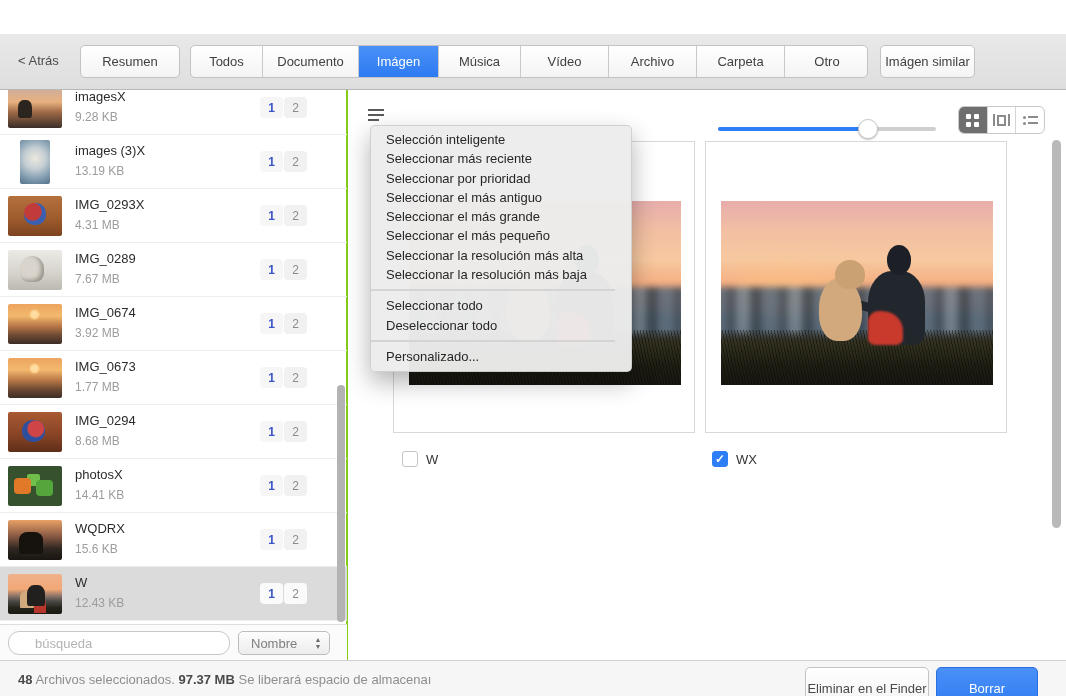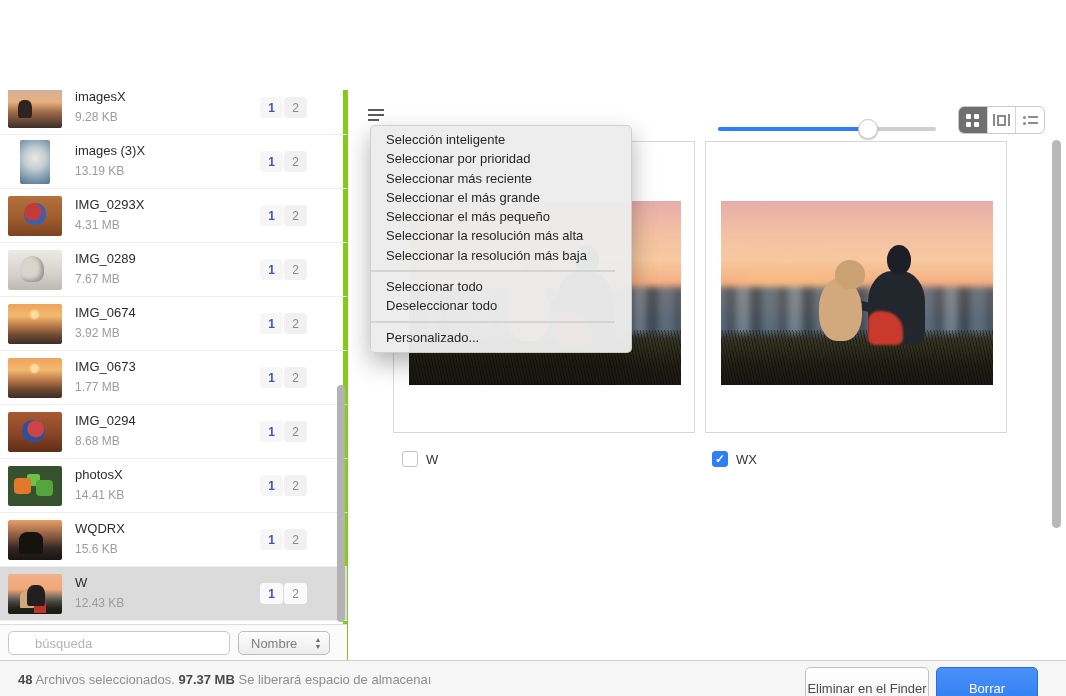--- a/index.html
+++ b/index.html
@@ -31,41 +31,41 @@
                background:linear-gradient(#ffffff,#f4f4f4); }
   .seg { flex:1; display:flex; align-items:center; justify-content:center; font-size:13px;
          color:#3f3f3f; border-right:1px solid #c9c9c9; }
   .seg:last-child { border-right:none; }
   .seg.sel { background:linear-gradient(#4a90f7,#2d7bf2); color:#fff; }
   .w-todos{flex:0 0 72px}.w-doc{flex:0 0 96px}.w-img{flex:0 0 80px}.w-mus{flex:0 0 82px}
   .w-vid{flex:0 0 88px}.w-arc{flex:0 0 88px}.w-car{flex:0 0 88px}.w-otr{flex:0 0 84px}
 
   
   .sidebar { position:absolute; left:0; top:90px; width:348px; height:570px; background:#fff;
-             border-right:5px solid #84cc16; }
+             border-right:2px solid #84cc16; }
   .side-list { position:absolute; left:0; top:0; width:347px; height:533px; overflow:hidden; }
   .rows { margin-top:-9px; }
   .srow { position:relative; height:54px; border-bottom:1px solid #ededed; }
   .srow.sel { background:#dbdbdb; }
   .th { position:absolute; left:8px; top:7px; width:54px; height:40px; border-radius:2px; }
   .th.portrait { left:20px; width:30px; height:44px; top:5px; }
   .s-name { position:absolute; left:75px; top:8px; font-size:13px; color:#2b2b2b; }
   .s-size { position:absolute; left:75px; top:29px; font-size:12px; color:#9c9c9c; }
   .badges { position:absolute; right:40px; top:16px; display:flex; }
   .badge { width:23px; height:21px; display:flex; align-items:center; justify-content:center;
            font-size:12px; border-radius:4px; }
   .badge.b1 { background:#f6f6f6; color:#3c55c6; font-weight:bold; }
   .badge.b2 { background:#f1f1f1; color:#8a8a8a; margin-left:1px; }
   .srow.sel .badge.b1, .srow.sel .badge.b2 { background:#fafafa; }
   .side-scroll { position:absolute; left:337px; top:295px; width:8px; height:237px;
                  background:#b3b3b3; border-radius:4px; }
   .side-bottom { position:absolute; left:0; bottom:0; width:347px; height:36px;
                  background:#fbfbfb; border-top:1px solid #dedede; }
   .search-box { position:absolute; left:8px; top:6px; width:222px; height:24px;
-                border:1px solid #c8c8c8; border-radius:5px; background:#fff; }
+                border:1px solid #c8c8c8; border-radius:11px; background:#fff; }
   .search-box input { position:absolute; left:26px; top:2px; width:190px; height:18px; border:none;
                       outline:none; font-size:13px; color:#444; font-family:"Liberation Sans",sans-serif; }
   .search-box input::placeholder { color:#b3b3b3; }
   .mag { position:absolute; left:64px; top:4px; font-size:12px; color:#9a9a9a; }
   .sort-sel { position:absolute; left:238px; top:6px; width:92px; height:24px;
               border:1px solid #bdbdbd; border-radius:5px; background:linear-gradient(#fdfdfd,#ececec);
               font-size:13px; color:#7e7e7e; }
   .sort-label { position:absolute; left:12px; top:4px; }
   .stepper { position:absolute; right:3px; top:2px; width:16px; height:18px; display:flex;
              flex-direction:column; align-items:center; justify-content:center; color:#6d6d6d;
@@ -177,20 +177,35 @@
   .t9:after{content:"";position:absolute;left:20%;top:30%;width:45%;height:55%;background:#16120e;border-radius:35% 35% 10% 10%;}
   .t10 { background:linear-gradient(180deg,#f0b18b 0%,#f3a877 38%,#8a7468 55%,#4a4a46 68%,#24231a 85%,#1a1912 100%); }
   .t10:after{content:"";position:absolute;left:35%;top:28%;width:34%;height:52%;background:#221f1f;border-radius:40% 40% 15% 15%;box-shadow:-9px 4px 0 -2px #d2a97c, 4px 10px 0 -3px #b8352c;}
 </style>
 </head>
 <body>
 
 <div id="window">
 
 
+  <div class="toolbar">
+    <div class="back-label">&lt; Atrás</div>
+    <div class="tb-btn btn-resumen">Resumen</div>
+    <div class="segmented">
+      <div class="seg w-todos">Todos</div>
+      <div class="seg w-doc">Documento</div>
+      <div class="seg sel w-img">Imágen</div>
+      <div class="seg w-mus">Música</div>
+      <div class="seg w-vid">Vídeo</div>
+      <div class="seg w-arc">Archivo</div>
+      <div class="seg w-car">Carpeta</div>
+      <div class="seg w-otr">Otro</div>
+    </div>
+    <div class="tb-btn btn-similar">Imágen similar</div>
+  </div>
 
   <div class="sidebar">
     <div class="side-list">
       <div class="rows">
         <div class="srow">
           <div class="th t1"></div>
           <div class="s-name">imagesX</div>
           <div class="s-size">9.28 KB</div>
           <div class="badges">
               <div class="badge b1">1</div>
@@ -373,22 +388,23 @@
   </div>
   <div class="check-row cr-right">
     <div class="cbox on">✓</div>
     <div class="cr-label">WX</div>
   </div>
 
   <div class="main-scroll"></div>
 
   <div class="menu">
     <div class="mitem">Selección inteligente</div>
+    <div class="mitem">Seleccionar más reciente</div>
     <div class="mitem">Seleccionar por prioridad</div>
-    <div class="mitem">Seleccionar más reciente</div>
+    <div class="mitem">Seleccionar el más antiguo</div>
     <div class="mitem">Seleccionar el más grande</div>
     <div class="mitem">Seleccionar el más pequeño</div>
     <div class="mitem">Seleccionar la resolución más alta</div>
     <div class="mitem">Seleccionar la resolución más baja</div>
     <div class="msep"></div>
     <div class="mitem">Seleccionar todo</div>
     <div class="mitem">Deseleccionar todo</div>
     <div class="msep"></div>
     <div class="mitem">Personalizado...</div>
   </div>

